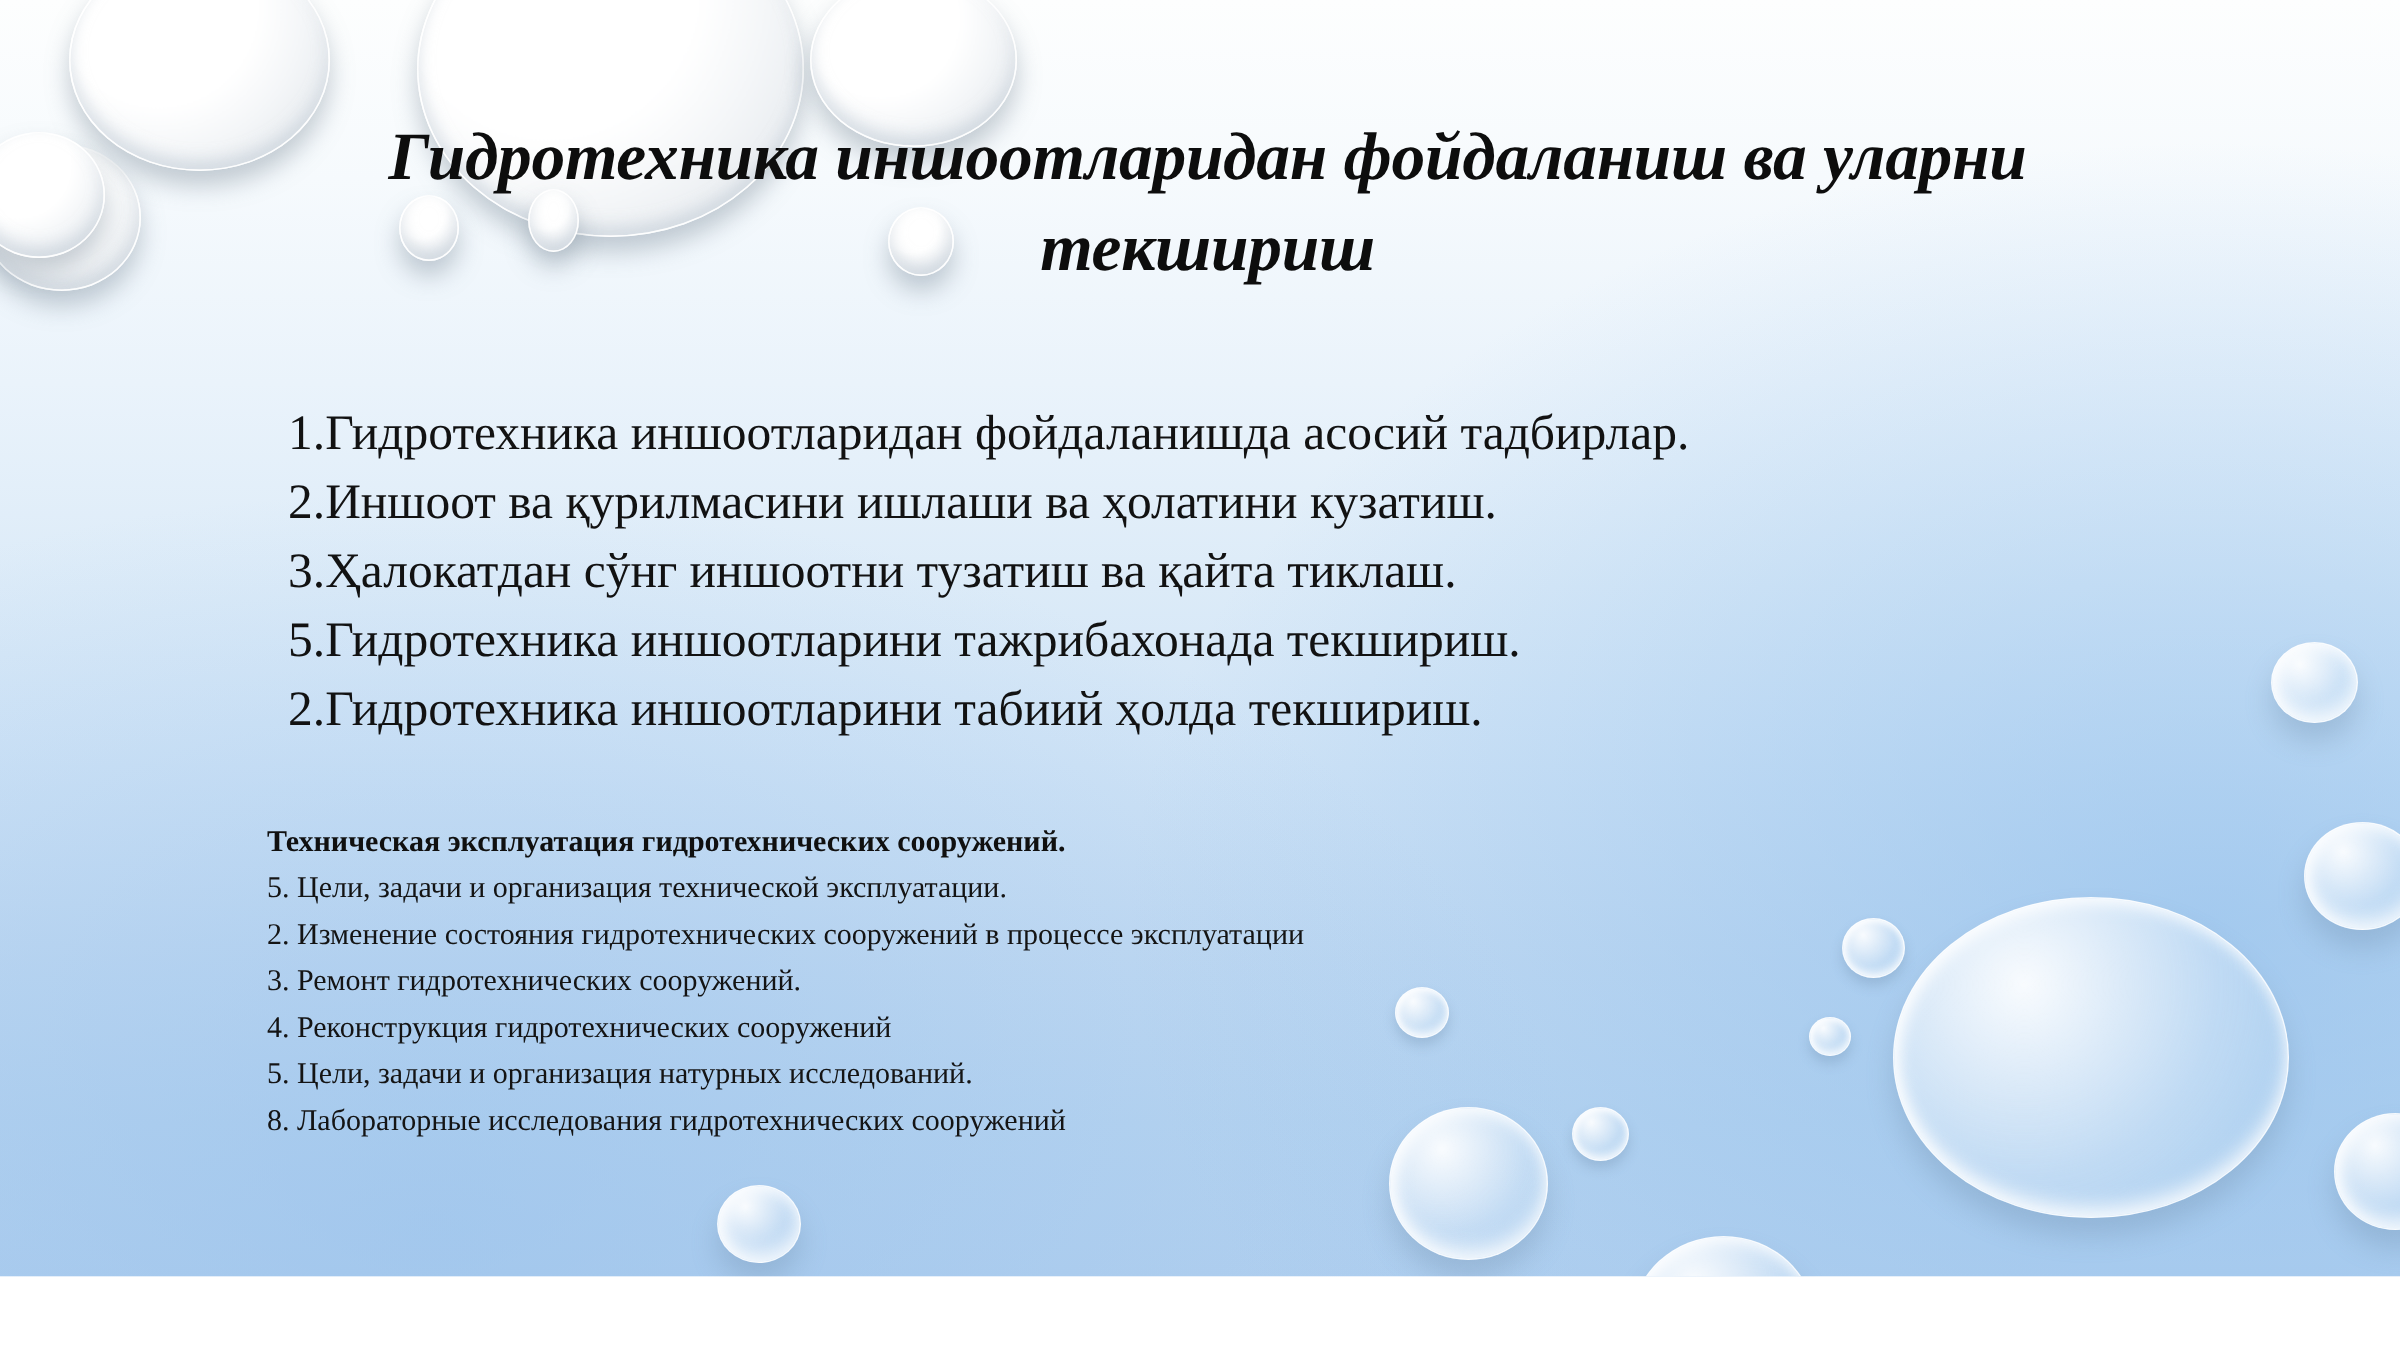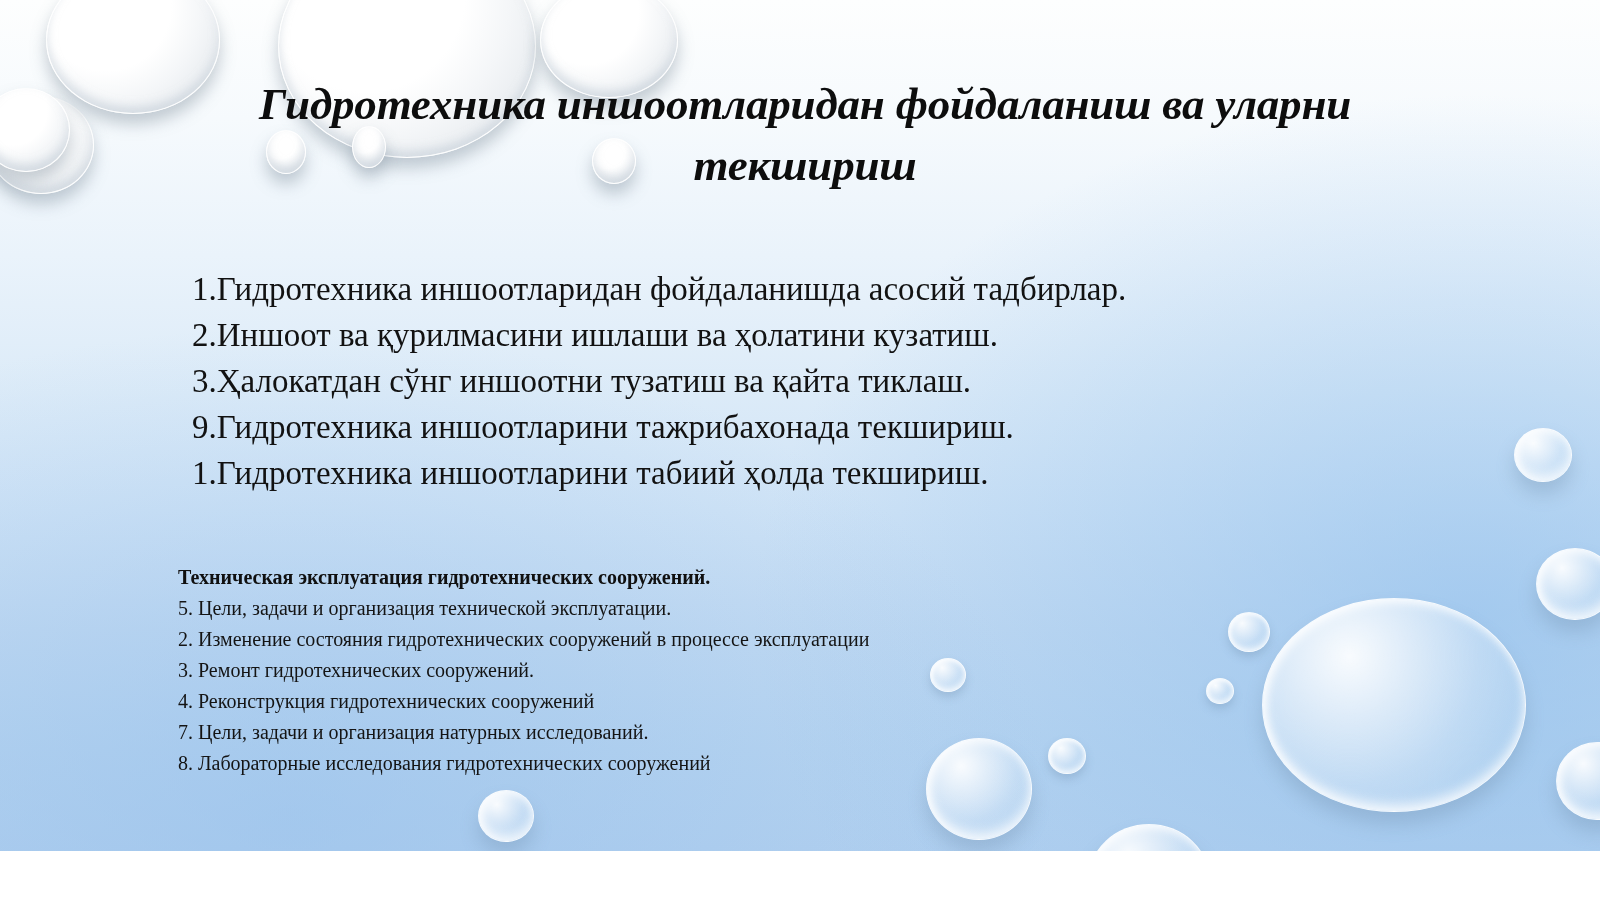--- a/index.html
+++ b/index.html
@@ -100,21 +100,20 @@
     left: 178px;
     top: 546px;
     width: 1120px;
   }
 
   .ru-head {
     font-size: 20px;
     font-weight: bold;
     line-height: 31px;
     color: #101010;
-    margin-top: 16px;
   }
 
   .ru-item {
     font-size: 20px;
     line-height: 31px;
     color: #141414;
   }
 </style>
 </head>
 <body>
@@ -142,27 +141,27 @@
       <div class="drop clear" style="left: 1088px; top: 824px; width: 120px; height: 112px;"></div>
       <div class="drop clear" style="left: 1556px; top: 742px; width: 80px; height: 76px;"></div>
     </div>
 
   <div id="title">Гидротехника иншоотларидан фойдаланиш ва уларни текшириш</div>
 
   <div id="uz-list">
     <div class="uz-item">1.Гидротехника иншоотларидан фойдаланишда асосий тадбирлар.</div>
     <div class="uz-item">2.Иншоот ва қурилмасини ишлаши ва ҳолатини кузатиш.</div>
     <div class="uz-item">3.Ҳалокатдан сўнг иншоотни тузатиш ва қайта тиклаш.</div>
-    <div class="uz-item">9.Гидротехника иншоотларини тажрибахонада текшириш.</div>
-    <div class="uz-item">1.Гидротехника иншоотларини табиий ҳолда текшириш.</div>
+    <div class="uz-item">5.Гидротехника иншоотларини тажрибахонада текшириш.</div>
+    <div class="uz-item">2.Гидротехника иншоотларини табиий ҳолда текшириш.</div>
   </div>
 
   <div id="ru-block">
     <div class="ru-head">Техническая эксплуатация гидротехнических сооружений.</div>
     <div class="ru-item">5. Цели, задачи и организация технической эксплуатации.</div>
     <div class="ru-item">2. Изменение состояния гидротехнических сооружений в процессе эксплуатации</div>
     <div class="ru-item">3. Ремонт гидротехнических сооружений.</div>
     <div class="ru-item">4. Реконструкция гидротехнических сооружений</div>
-    <div class="ru-item">7. Цели, задачи и организация натурных исследований.</div>
+    <div class="ru-item">5. Цели, задачи и организация натурных исследований.</div>
     <div class="ru-item">8. Лабораторные исследования гидротехнических сооружений</div>
   </div>
 
 </div>
 
 </body></html>

